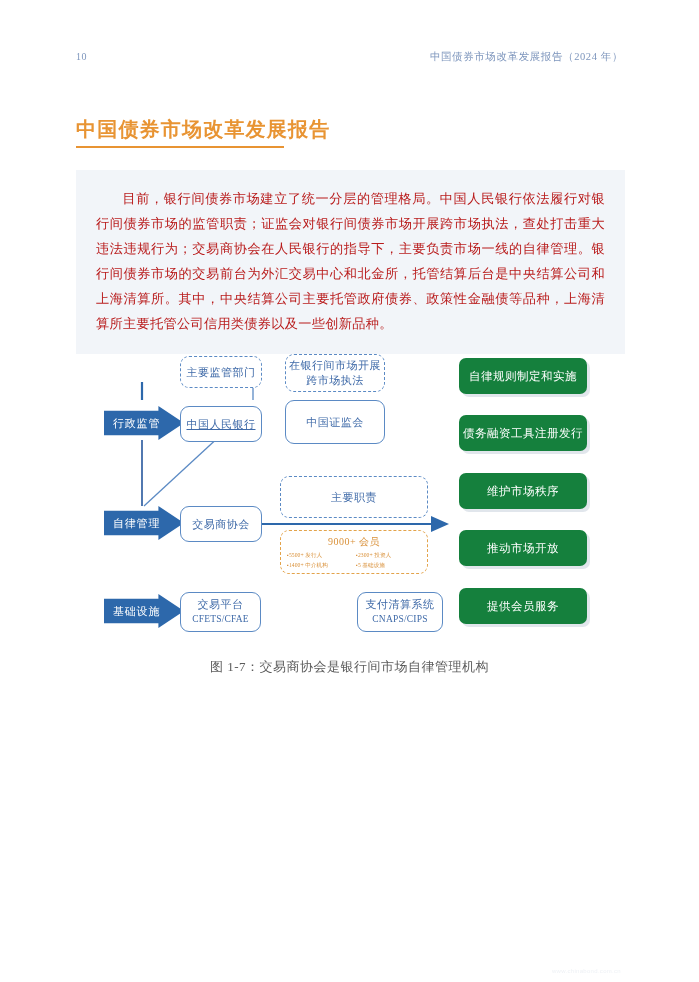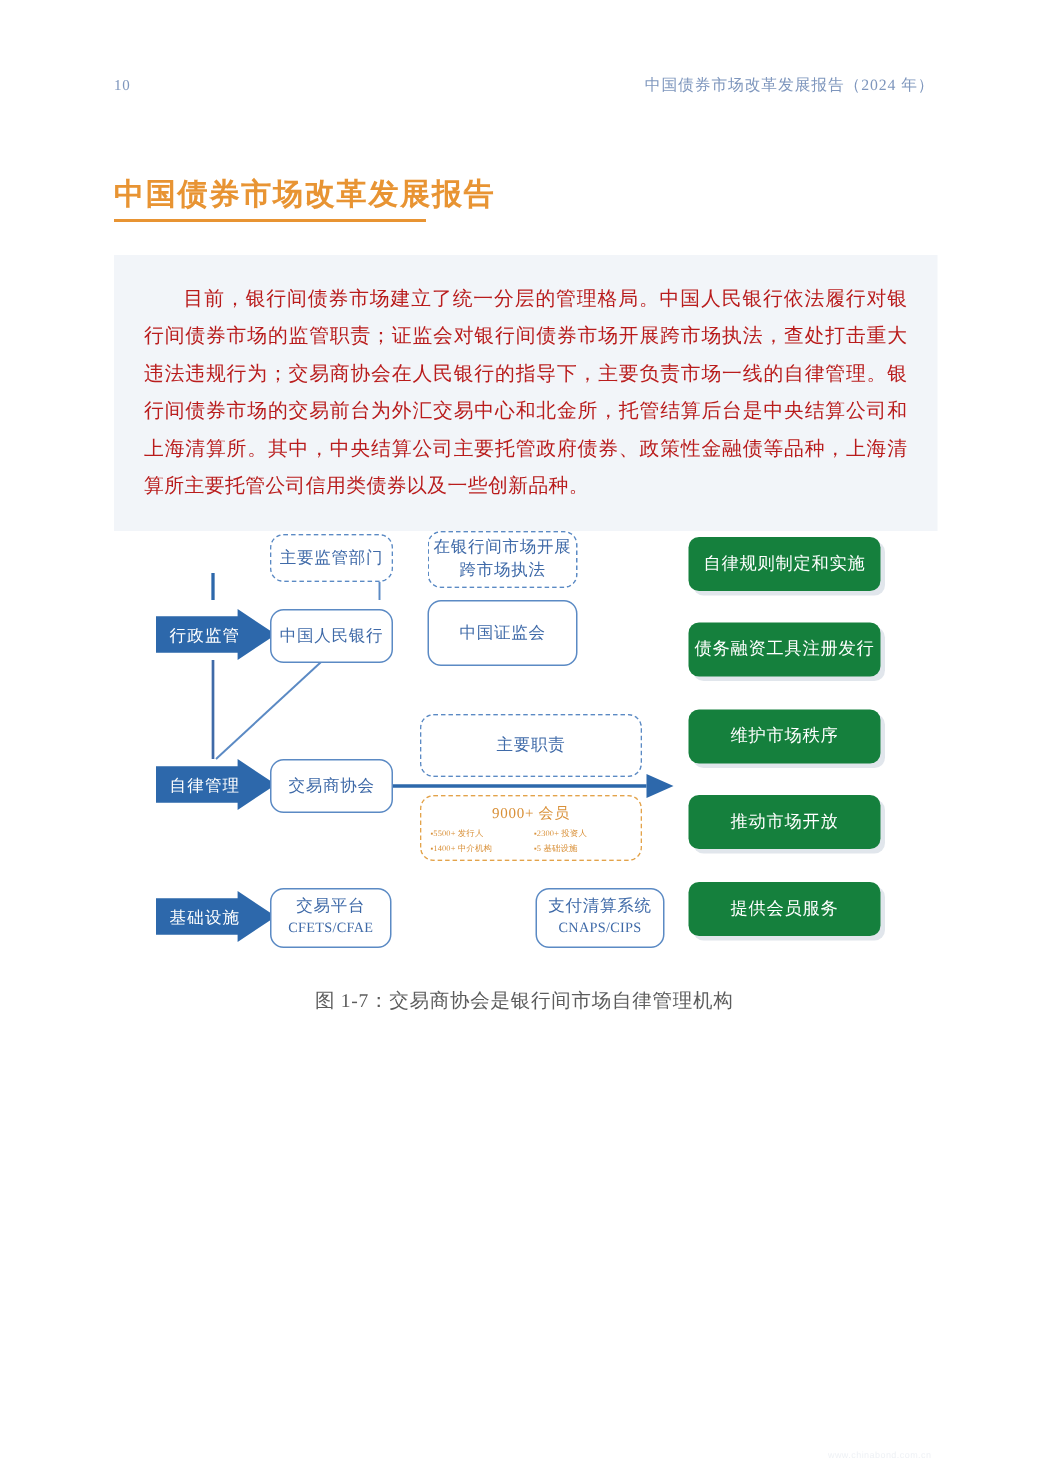--- a/index.html
+++ b/index.html
@@ -168,21 +168,21 @@
     <div class="node dashed" style="left:209px; top:16px; width:100px; height:38px;">
       <span>在银行间市场开展</span>
       <span>跨市场执法</span>
     </div>
 
     <div class="arrow-label" style="left:28px; top:68px; width:80px;">
       <div class="arrow-shape"></div>
       <span>行政监管</span>
     </div>
 
-    <div class="node solid" style="left:104px; top:68px; width:82px; height:36px;">
+    <div class="node solid" style="left:104px; top:68px; width:82px; height:36px;text-decoration:underline;">
       <span>中国人民银行</span>
     </div>
 
     <div class="node solid" style="left:209px; top:62px; width:100px; height:44px;">
       <span>中国证监会</span>
     </div>
 
     <div class="arrow-label" style="left:28px; top:168px; width:80px;">
       <div class="arrow-shape"></div>
       <span>自律管理</span>

